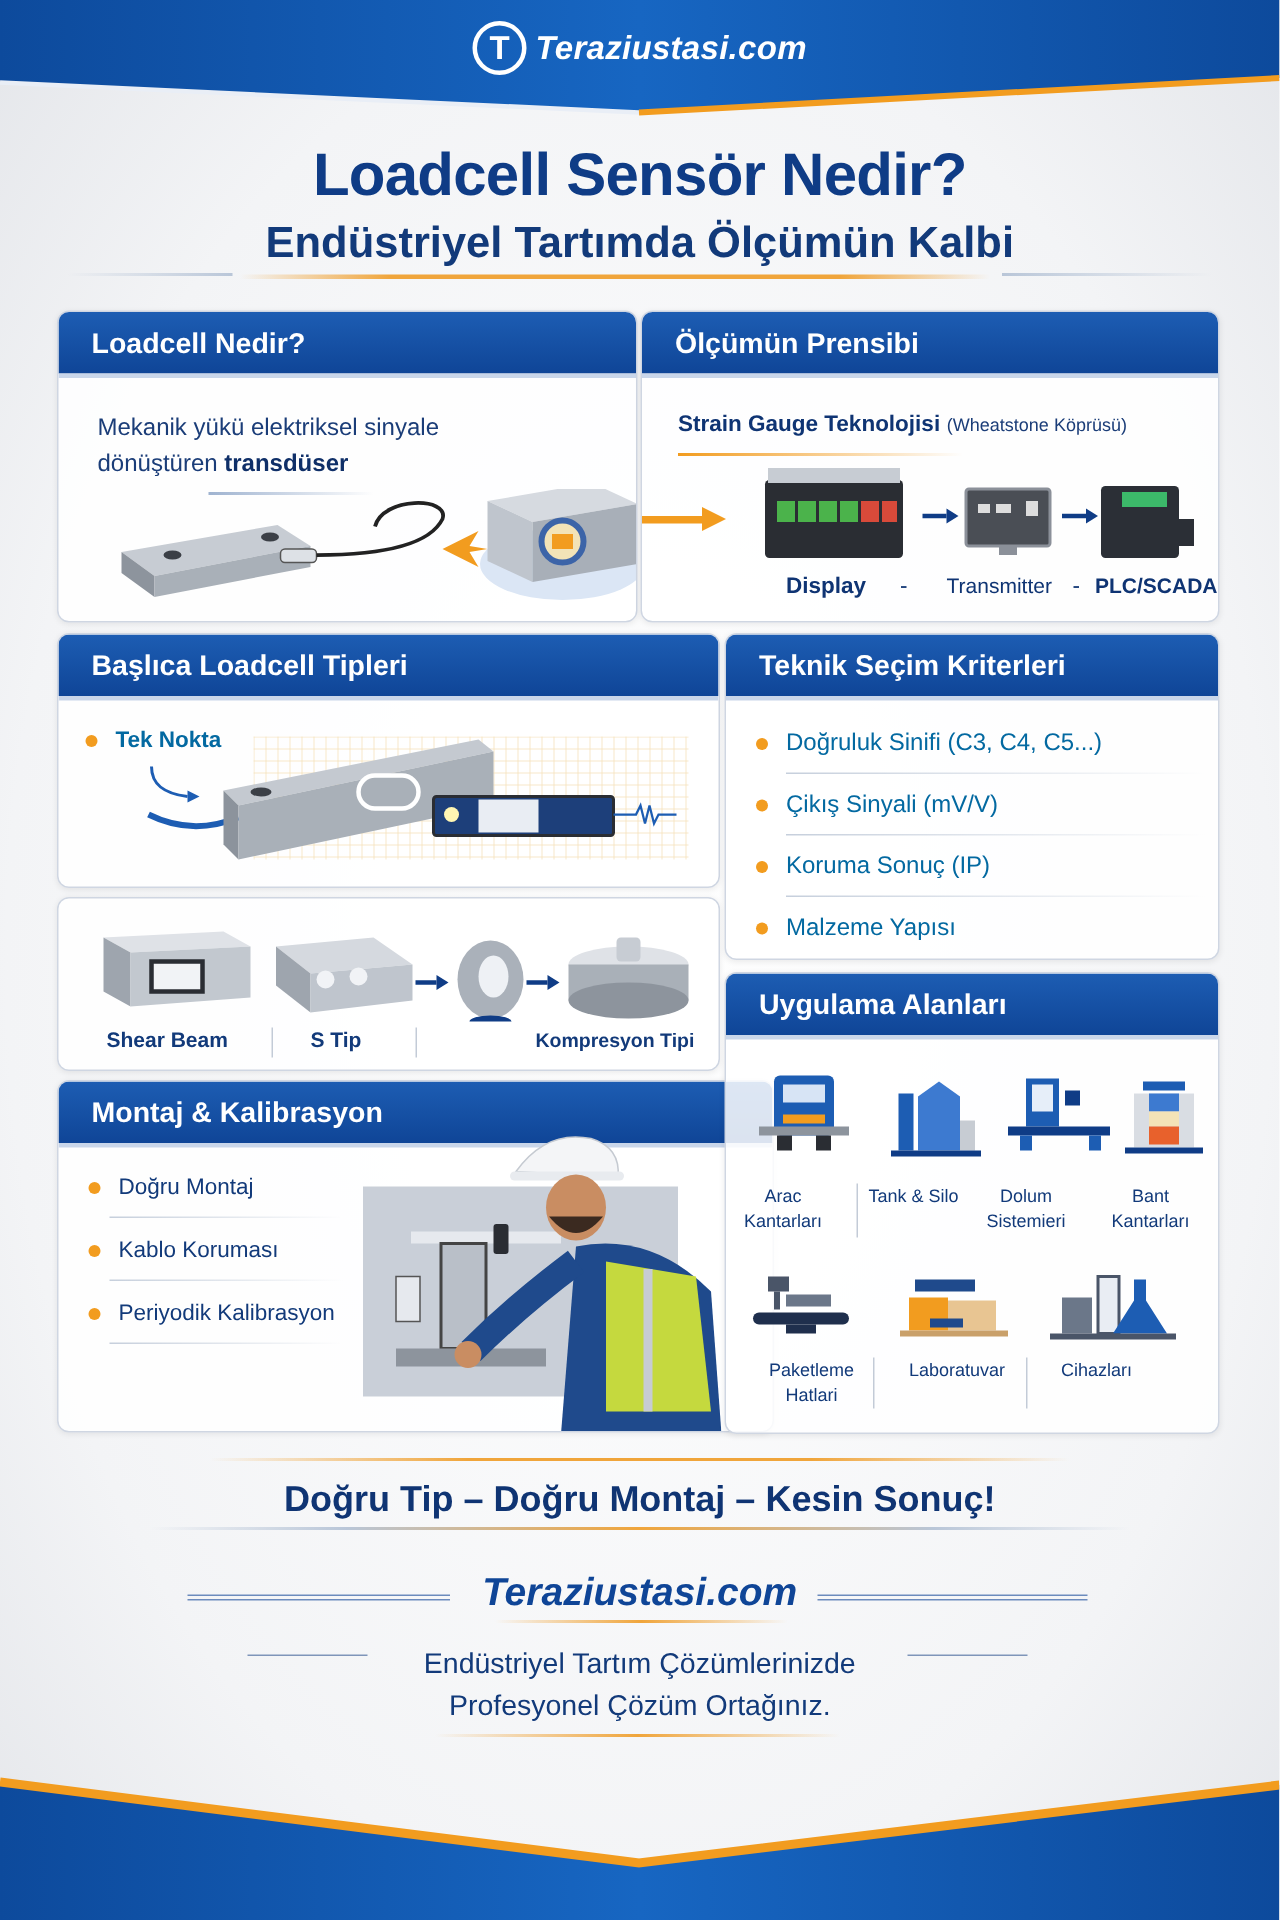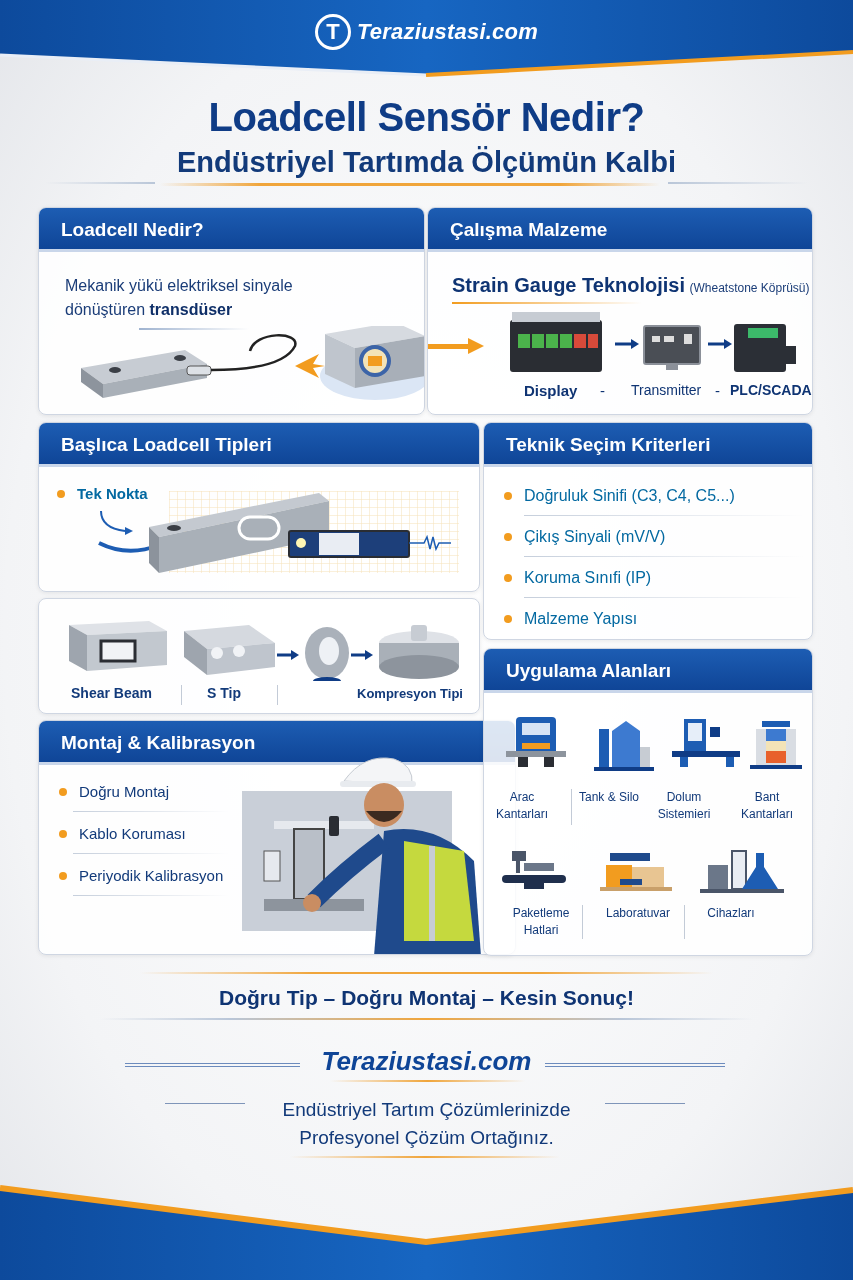--- a/index.html
+++ b/index.html
@@ -43,21 +43,21 @@
   .bullet-row { display:flex; align-items:center; gap:12px; font-size:16px; color:#0369a1; font-weight:bold; }
   .dot { width:8px; height:8px; border-radius:50%; background:#f29c1f; flex:none; }
   .bl-rule { height:1px; background:linear-gradient(90deg, #c6cfdc, transparent); }
 
   .lbl { font-size:14px; font-weight:bold; color:#123a7a; text-align:center; line-height:17px; }
   .sep { width:1px; background:#c3cbd7; }
 
   .footer-band { left:0; top:1180px; width:853px; height:100px; }
   .footer-band svg { display:block; }
 
-  .slogan { left:0; top:986px; width:853px; text-align:center; font-size:21px; font-weight:bold; color:#0f3473; }
+  .slogan { left:0; top:986px; width:853px; text-align:center; font-size:24px; font-weight:bold; color:#0f3473; }
   .brand2 { left:0; top:1046px; width:853px; text-align:center; font-size:26px; font-weight:bold; font-style:italic; color:#0f4597; }
   .tagline { left:0; top:1096px; width:853px; text-align:center; font-size:19px; color:#123a7a; line-height:28px; }
 </style>
 </head>
 <body>
 
 <div class="abs hdr-band">
   <svg width="853" height="80" viewBox="0 0 853 80">
     <defs>
       <linearGradient id="hb" x1="0" y1="0" x2="1" y2="0">
@@ -101,23 +101,23 @@
     <ellipse cx="300" cy="50" rx="55" ry="24" fill="#dbe6f5"></ellipse>
     <polygon points="250,8 320,-4 350,10 280,22" fill="#d6dae0"></polygon>
     <polygon points="250,8 280,22 280,62 250,48" fill="#bfc5cd"></polygon>
     <polygon points="280,22 350,10 350,50 280,62" fill="#a8afb8"></polygon>
     <circle cx="300" cy="35" r="14" fill="#f3e3b7" stroke="#3c64a8" stroke-width="4"></circle>
     <rect x="293" y="30" width="14" height="10" fill="#f29c1f"></rect>
   </svg>
 </div>
 
 <div class="abs card c2">
-  <div class="card-h">Çalışma Malzeme</div>
+  <div class="card-h">Ölçümün Prensibi</div>
   <div class="abs" style="left:24px;top:66px;white-space:nowrap;">
-    <span style="font-size:20px;font-weight:bold;color:#0f3473;">Strain Gauge Teknolojisi</span>
+    <span style="font-size:15px;font-weight:bold;color:#0f3473;">Strain Gauge Teknolojisi</span>
     <span style="font-size:12px;color:#1b3d78;">(Wheatstone Köprüsü)</span>
   </div>
   <div class="abs" style="left:24px;top:94px;width:190px;height:2px;background:linear-gradient(90deg,#f29c1f,transparent);"></div>
   <svg class="abs" style="left:0;top:102px;" width="386" height="70" viewBox="0 0 386 70">
     <rect x="0" y="34" width="40" height="5" fill="#f29c1f"></rect>
     <polygon points="40,28 56,36 40,44" fill="#f29c1f"></polygon>
     <rect x="82" y="10" width="92" height="52" rx="3" fill="#2a2d33"></rect>
     <rect x="84" y="2" width="88" height="10" fill="#c7ccd3"></rect>
     <rect x="90" y="24" width="12" height="14" fill="#4bb34b"></rect>
     <rect x="104" y="24" width="12" height="14" fill="#4bb34b"></rect>
@@ -253,21 +253,21 @@
         <span>Doğruluk Sinifi (C3, C4, C5...)</span>
       </div>
     <div class="bl-rule" style="margin:10px 0 12px 20px;"></div>
     <div class="bullet-row" style="font-weight:normal;">
         <span class="dot"></span>
         <span>Çikış Sinyali (mV/V)</span>
       </div>
     <div class="bl-rule" style="margin:10px 0 12px 20px;"></div>
     <div class="bullet-row" style="font-weight:normal;">
         <span class="dot"></span>
-        <span>Koruma Sınıfi (IP)</span>
+        <span>Koruma Sonuç (IP)</span>
       </div>
     <div class="bl-rule" style="margin:10px 0 12px 20px;"></div>
     <div class="bullet-row" style="font-weight:normal;">
         <span class="dot"></span>
         <span>Malzeme Yapısı</span>
       </div>
   </div>
 </div>
 
 <div class="abs card c7">

